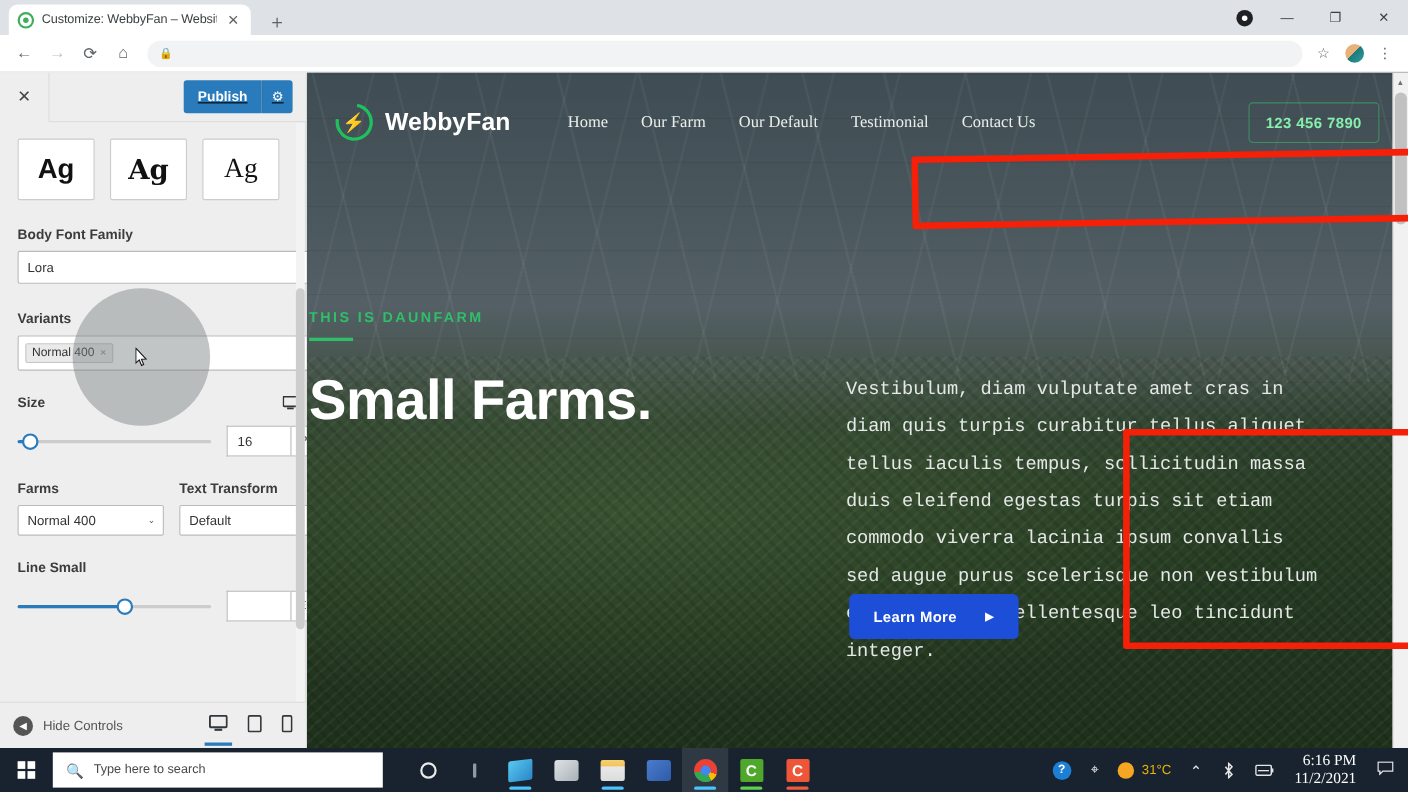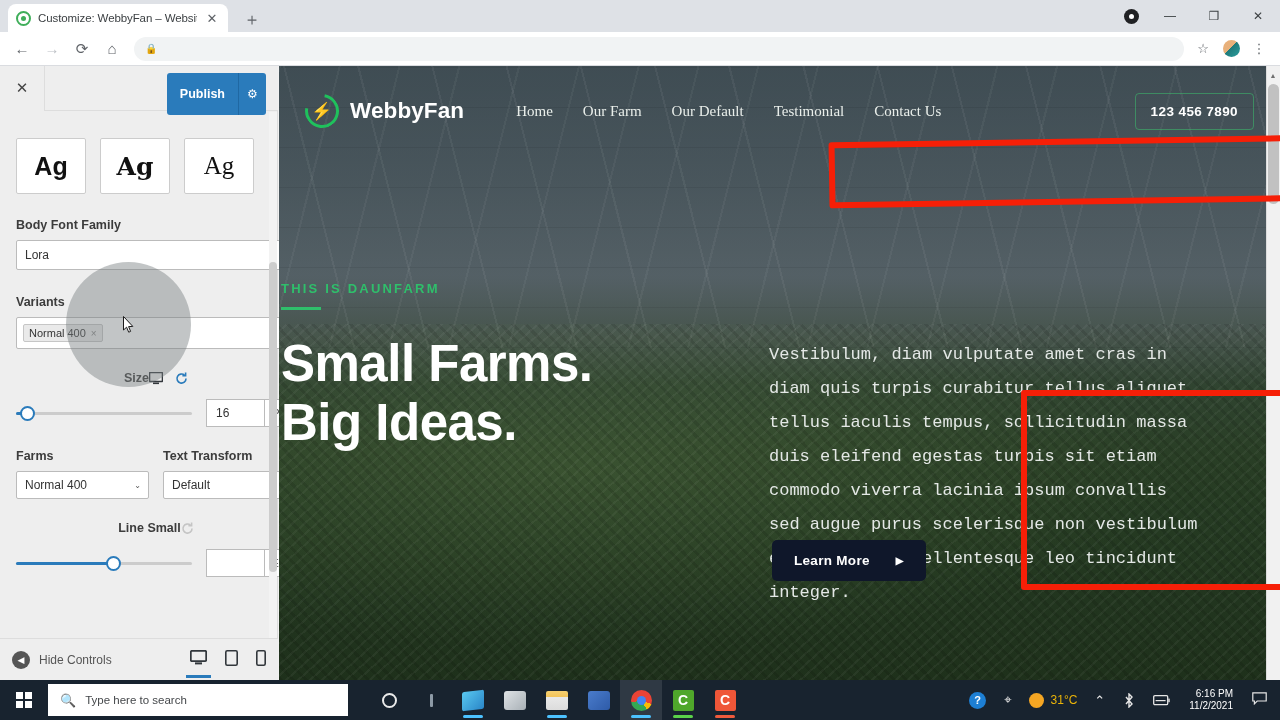--- a/index.html
+++ b/index.html
@@ -75,31 +75,31 @@
     background:#eeeeee; border-right:1px solid #ddd;
   }
   .wp-header{
     position:absolute;left:0;top:0;width:278px;height:45px;background:#eee;
     border-bottom:1px solid #ddd; display:flex; align-items:center;
   }
   .wp-close{
     width:45px;height:45px;display:flex;align-items:center;justify-content:center;
     background:#eee; border-right:1px solid #ddd; color:#444; font-size:15px;
   }
-  .publish-wrap{ position:absolute; right:12px; top:7px; display:flex; height:42px;}
+  .publish-wrap{ position:absolute; right:12px; top:7px; display:flex; height:30px;text-decoration:underline;}
   .publish-btn{
     background:#2a7bbb; color:#fff; font-size:12.5px; font-weight:700;
     padding:0 13px; display:flex;align-items:center; border-radius:3px 0 0 3px;
   }
   .gear-btn{
     background:#2a7bbb; color:#fff; width:28px; border-radius:0 3px 3px 0;
     display:flex;align-items:center;justify-content:center; font-size:12px;
     border-left:1px solid #1f68a3;
   }
-  .wp-body{ position:absolute;left:0;top:58px;width:312px;height:568px; padding:0 16px; overflow:hidden;border-radius:14px;}
+  .wp-body{ position:absolute;left:0;top:46px;width:312px;height:568px; padding:0 16px; overflow:hidden;border-radius:14px;}
 
   .ag-row{ display:flex; gap:14px; margin-top:14px; }
   .ag-box{
     width:70px;height:56px;background:#fff;border:1px solid #ccc;border-radius:2px;
     display:flex;align-items:center;justify-content:center;
     font-size:25px; color:#111;
   }
   .ag-box.s1{ font-family:"Liberation Sans",sans-serif; font-weight:700;}
   .ag-box.s2{ font-family:"DejaVu Serif",serif; font-weight:700;}
   .ag-box.s3{ font-family:"Liberation Serif",serif; font-weight:400;}
@@ -122,21 +122,21 @@
   .variants-box{
     width:100%; min-height:32px; background:#fff; border:1px solid #bbb; border-radius:2px;
     display:flex; align-items:center; padding:5px 6px;
   }
   .chip{
     background:#eaeaea; border:1px solid #c6c6c6; border-radius:2px;
     font-size:11px; color:#333; padding:2px 5px; display:flex; align-items:center; gap:5px;
   }
   .chip .x{ color:#888; font-size:10px;}
 
-  .size-head{ display:flex; align-items:center; justify-content:center; margin-top:22px;}
+  .size-head{ display:flex; align-items:center; justify-content:space-between; margin-top:22px;}
   .size-head .lbl{ font-size:12.5px; color:#3c3c3c; font-weight:600;}
   .size-head .icons{ display:flex; gap:12px; align-items:center;}
   .mini-ico{ color:#32373c; font-size:13px; display:flex;}
   .mini-ico.reset{ color:#2a7bbb; font-size:13px;}
   .mini-ico.faint{ color:#c5c5c5; }
 
   .slider-row{ display:flex; align-items:center; gap:0; margin-top:14px;}
   .slider{ position:relative; flex:1 1 auto; height:16px; margin-right:14px;}
   .slider .track{ position:absolute; left:0; right:0; top:7px; height:3px; background:#ccc; border-radius:2px;}
   .slider .fill{ position:absolute; left:0; top:7px; height:3px; background:#2a7bbb; border-radius:2px;}
@@ -219,40 +219,40 @@
   }
   .logo-mark span{ transform:rotate(35deg); color:#1fc15c; font-size:17px; line-height:1;}
   .logo-text{ color:#fff; font-size:22.5px; font-weight:700; letter-spacing:.1px;}
 
   .site-nav{ display:flex; gap:30px; margin-left:52px; }
   .site-nav a{
     color:#e9eeea; font-family:"Liberation Serif", serif; font-size:15px; text-decoration:none;
   }
   .phone-box{
     margin-left:auto; border:1px solid rgba(60,190,110,.55); border-radius:4px;
-    padding:10px 15px; color:#ffffff; font-size:13.5px; font-weight:700; letter-spacing:.4px;
+    padding:10px 15px; color:#86efac; font-size:13.5px; font-weight:700; letter-spacing:.4px;
   }
 
   .hero-left{ position:absolute; left:0px; top:215px; width:520px; padding-left:2px;}
   .eyebrow{
     color:#2fbf6b; font-size:13px; font-weight:700; letter-spacing:2.2px;
   }
   .eyebrow-rule{ width:40px;height:3px;background:#2fbf6b; margin-top:11px;}
   .hero-h1{
     margin-top:24px; color:#fff; font-size:51px; line-height:1.16; font-weight:700;
     letter-spacing:-.5px;
   }
 
   .hero-right{ position:absolute; left:490px; top:272px; width:430px; }
   .hero-p{
     color:#e4e8e6; font-family:Liberation Mono, monospace; font-size:17px; line-height:2.0;
   }
   .learn-btn{
     position:absolute; left:493px; top:474px;
-    background:#0f172a; color:#fff; border-radius:5px;
+    background:#1d4ed8; color:#fff; border-radius:5px;
     height:41px; padding:0 22px; display:flex; align-items:center; gap:26px;
     font-size:13.5px; font-weight:700; letter-spacing:.3px;
   }
   .learn-btn .arr{ font-size:10px; }
 
   
   .pv-sb-track{ position:absolute; right:0; top:0; width:14px; height:614px; background:#f1f1f1; border-left:1px solid #ddd;}
   .pv-sb-thumb{ position:absolute; right:1px; top:18px; width:11px; height:120px; background:#c1c1c1; border-radius:6px;}
   .pv-sb-arrow{ position:absolute; right:1px; width:12px; height:14px; display:flex;align-items:center;justify-content:center; color:#6f6f6f; font-size:7px;}
 
@@ -303,21 +303,21 @@
   .ic-c-green{ width:21px;height:21px;background:#4fa72b;color:#fff;display:flex;align-items:center;justify-content:center;font-size:14px;font-weight:700;border-radius:2px;}
   .ic-c-red{ width:21px;height:21px;background:#ef5638;color:#fff;display:flex;align-items:center;justify-content:center;font-size:14px;font-weight:700;border-radius:2px;}
 
   .tray{ position:absolute; right:0; top:0; height:40px; display:flex; align-items:center; gap:0; padding-right:4px;}
   .tray-i{ height:40px; display:flex; align-items:center; justify-content:center; padding:0 9px; color:#e6e6e6; font-size:13px;}
   .help-circ{ width:17px;height:17px;border-radius:50%;background:#1d7fd4;color:#fff;font-size:11px;display:flex;align-items:center;justify-content:center;font-weight:700;}
   .weather{ display:flex; align-items:center; gap:7px; padding:0 8px; }
   .sun{ width:15px;height:15px;border-radius:50%;background:#f5a623;}
   .weather-t{ font-size:12px; color:#eab308;}
   .clock{ display:flex; flex-direction:column; align-items:flex-end; justify-content:center; padding:0 10px; line-height:1.25;}
-  .clock div{ font-size:10px; color:#fff;}
+  .clock div{ font-size:14px; color:#fff;font-family:Liberation Serif, serif;}
   .notif{ padding:0 9px; color:#e6e6e6; font-size:13px;}
 </style>
 </head>
 <body>
 
 <div id="root">
 
   <div class="chrome-tabstrip">
     <div class="tab">
       <div class="tab-favicon">
@@ -508,21 +508,20 @@
           <a href="#">Contact Us</a>
         </nav>
         <div class="phone-box">123 456 7890</div>
       </div>
 
       <div class="hero-left">
         <div class="eyebrow">THIS IS DAUNFARM</div>
         <div class="eyebrow-rule"></div>
         <h1 class="hero-h1">
           <div>Small Farms.</div>
-          <div>Big Ideas.</div>
         </h1>
       </div>
 
       <div class="hero-right">
         <p class="hero-p">Vestibulum, diam vulputate amet cras in diam quis turpis curabitur tellus aliquet tellus iaculis tempus, sollicitudin massa duis eleifend egestas turpis sit etiam commodo viverra lacinia ipsum convallis sed augue purus scelerisque non vestibulum elementum mi, pellentesque leo tincidunt integer.</p>
       </div>
 
       <div class="learn-btn">
         <span>Learn More</span>
         <span class="arr">▶</span>

